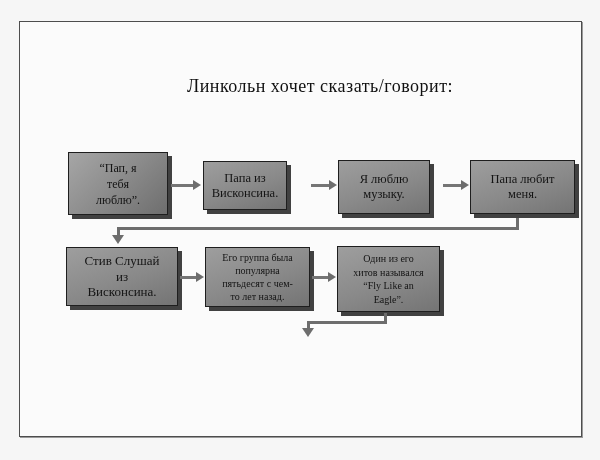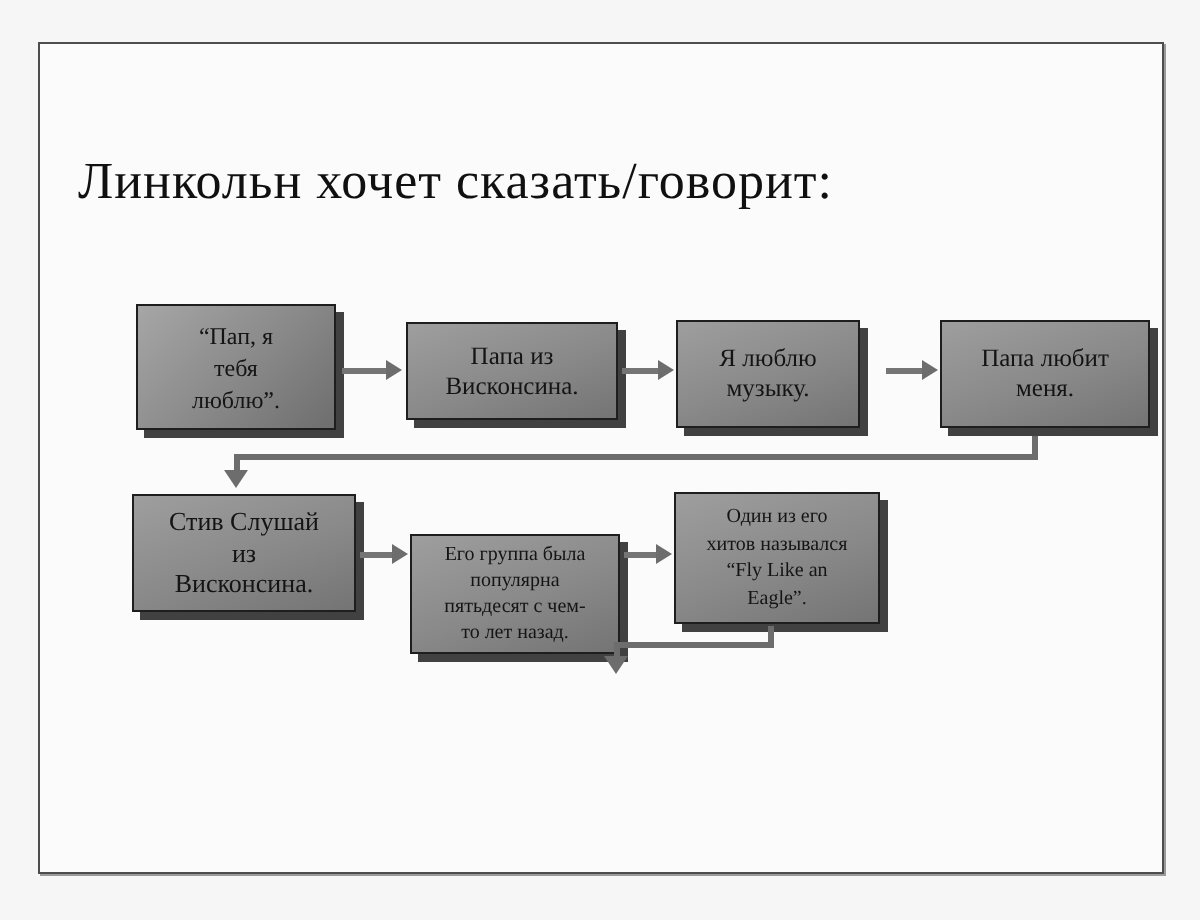--- a/index.html
+++ b/index.html
@@ -9,40 +9,40 @@
     font-family:"Liberation Serif","DejaVu Serif",serif;
   }
   .page{position:relative;width:600px;height:460px;background:#f6f6f6;}
   .slide{
     position:absolute;left:19px;top:21px;width:561px;height:414px;
     background:#fbfbfb;border:1px solid #4d4d4d;
     box-shadow:1px 1px 0 #9a9a9a;
   }
   .title{
     position:absolute;left:19px;top:54px;width:562px;
-    text-align:left;font-size:26px;color:#101010;
+    text-align:center;font-size:18px;color:#101010;
     letter-spacing:0.5px;white-space:pre-line;
   }
   .fbox{
     position:absolute;
     display:flex;align-items:center;justify-content:center;
     text-align:center;color:#141414;
     background:linear-gradient(160deg,#9e9e9e 0%,#898989 55%,#747474 100%);
     border:1px solid #1e1e1e;
     box-shadow:4px 4px 0 #414141;
     box-sizing:border-box;
   }
   .fbox span{white-space:pre-line;display:block;}
   .b1{left:48px;top:130px;width:100px;height:63px;font-size:12px;line-height:16px;
       background:linear-gradient(135deg,#a6a6a6 0%,#8b8b8b 50%,#6e6e6e 100%);}
-  .b2{left:183px;top:139px;width:106px;height:49px;font-size:12.5px;line-height:15px;}
+  .b2{left:183px;top:139px;width:84px;height:49px;font-size:12.5px;line-height:15px;}
   .b3{left:318px;top:138px;width:92px;height:54px;font-size:12.5px;line-height:15px;}
   .b4{left:450px;top:138px;width:105px;height:54px;font-size:12.5px;line-height:15px;}
   .b5{left:46px;top:225px;width:112px;height:59px;font-size:13px;line-height:15.5px;}
-  .b6{left:185px;top:225px;width:105px;height:60px;font-size:10px;line-height:13px;margin-top:20px;}
+  .b6{left:185px;top:225px;width:105px;height:60px;font-size:10px;line-height:13px;}
   .b7{left:317px;top:224px;width:103px;height:66px;font-size:10px;line-height:13.5px;}
   .b8{left:43px;top:315px;width:480px;height:57px;font-size:13px;line-height:17px;
       background:linear-gradient(180deg,#b2b2b2 0%,#8e8e8e 55%,#666666 100%);}
   
   .harrow{position:absolute;height:10px;}
   .harrow .shaft{position:absolute;left:0;top:3.5px;right:7px;height:3px;background:#757575;}
   .harrow .head{
     position:absolute;right:0;top:0;width:0;height:0;
     border-top:5px solid transparent;border-bottom:5px solid transparent;
     border-left:8px solid #6d6d6d;

